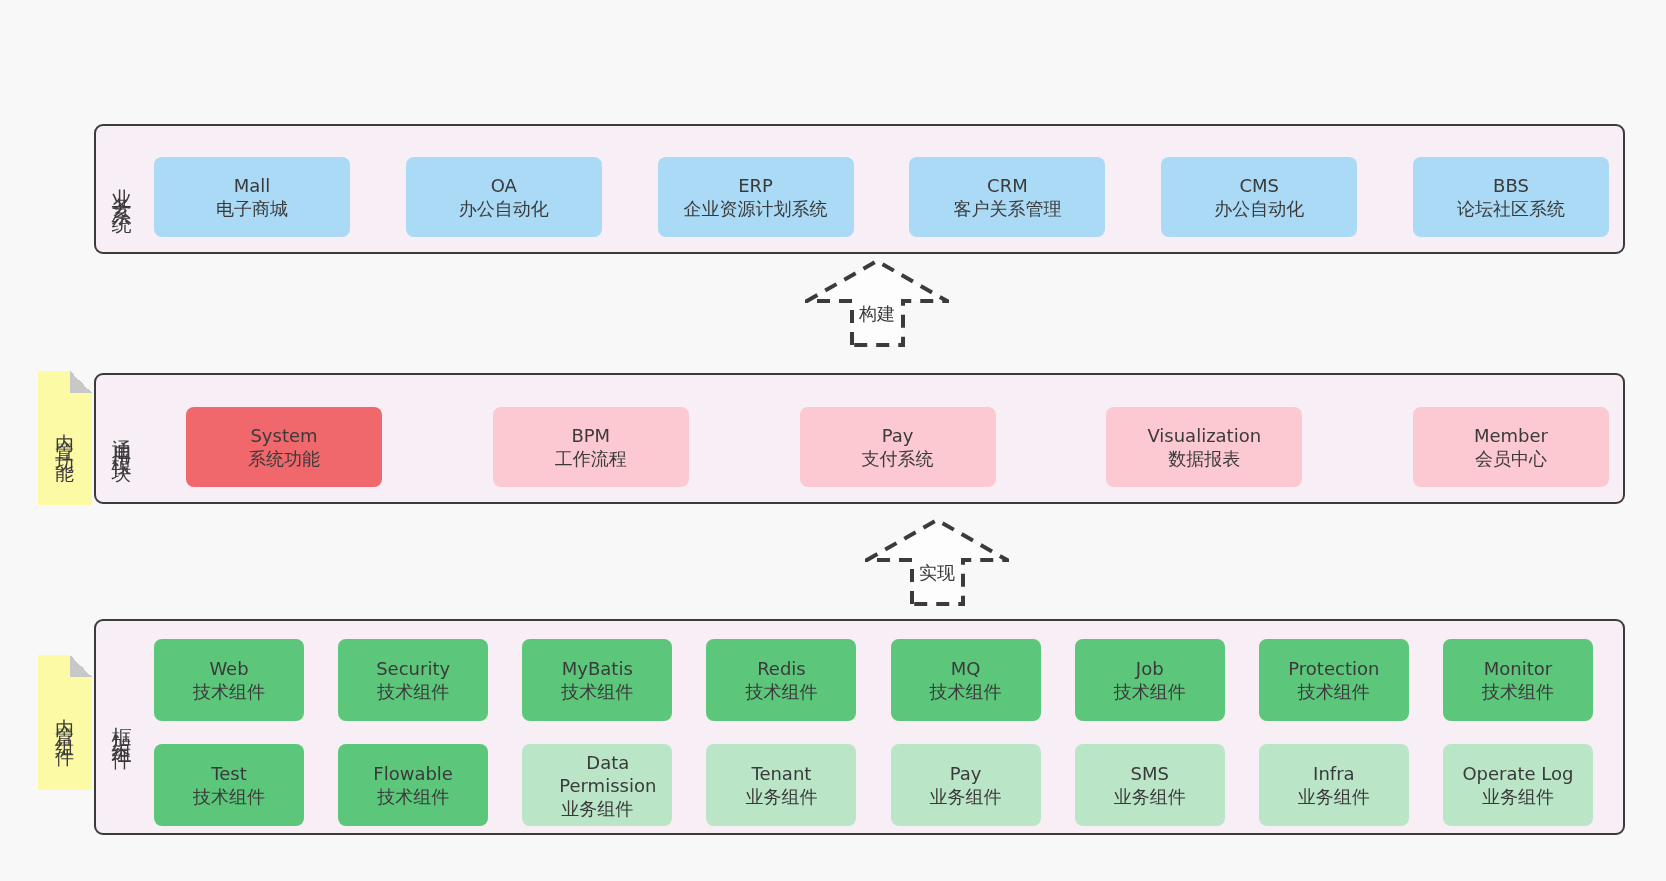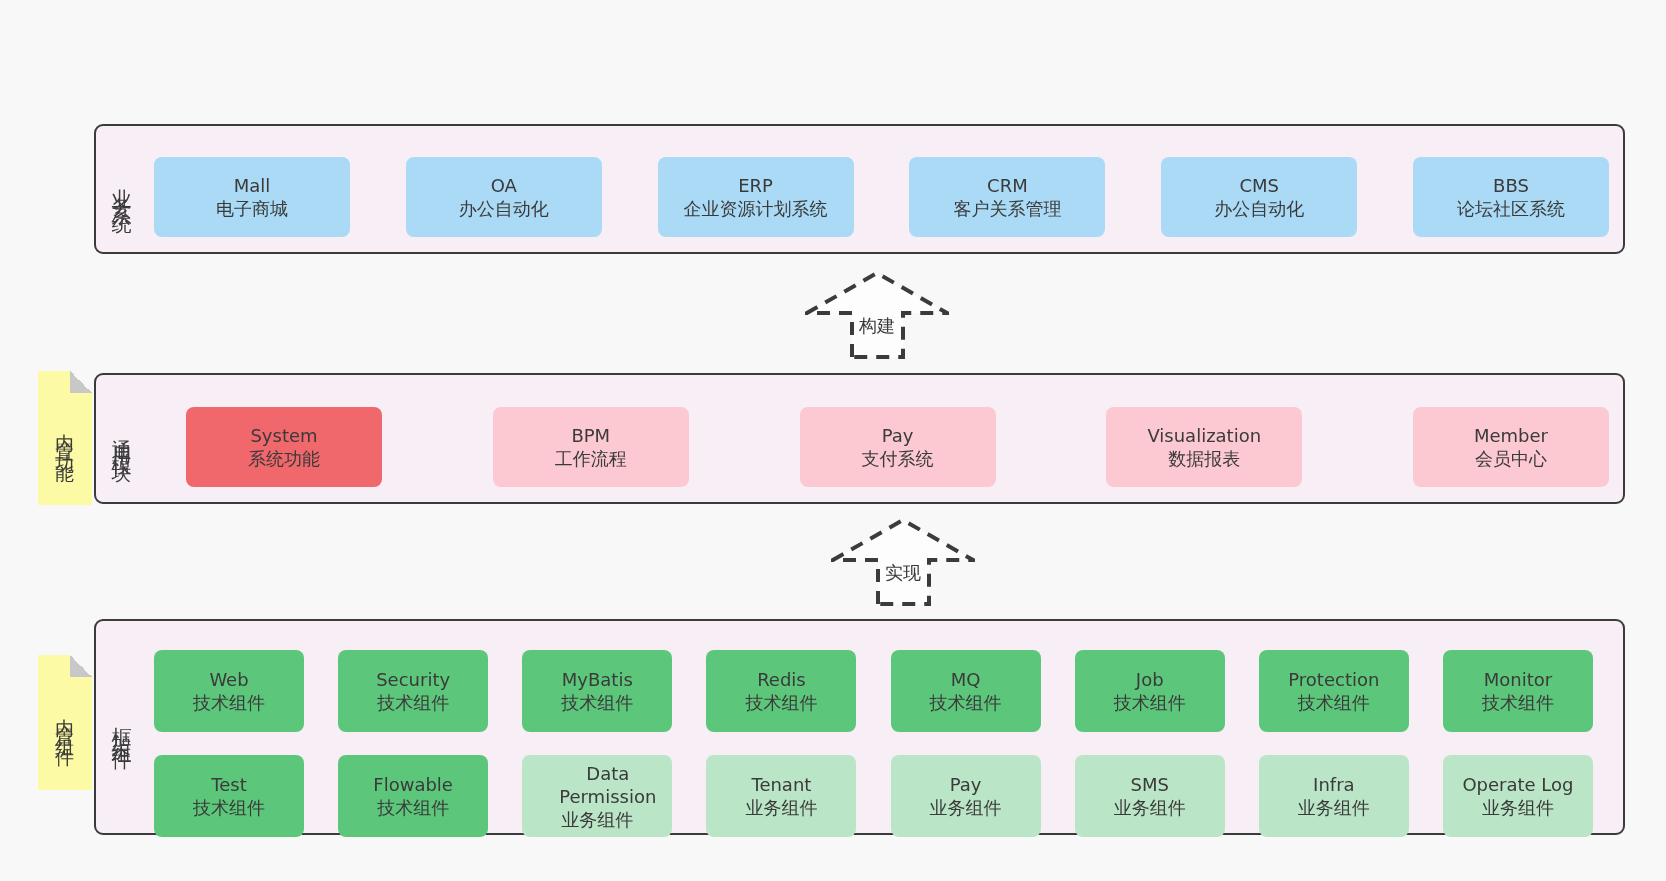--- a/index.html
+++ b/index.html
@@ -29,21 +29,21 @@
     writing-mode:vertical-rl;text-orientation:upright;
     font-size:20px;letter-spacing:8px;line-height:1;
     color:var(--text,#3a3a3a);
   }
   .band-content{
     flex:1;display:flex;align-items:center;justify-content:space-between;
     padding:16px 14px 0 6px;
   }
   #band-components .band-content{
     flex-direction:column;align-items:stretch;justify-content:flex-start;
-    gap:23px;padding:29px 30px 8px 6px;
+    gap:23px;padding:18px 30px 8px 6px;
   }
   .brow{display:flex;justify-content:space-between;width:100%;}
 
   
   .box{
     width:196px;height:80px;border-radius:8px;box-sizing:border-box;
     display:flex;flex-direction:column;align-items:center;justify-content:center;
     text-align:center;font-size:18px;line-height:23px;padding:2px;
     color:var(--text,#3a3a3a);
   }
@@ -67,22 +67,22 @@
   #sticky-modules   {top:371px;height:134px;}
   #sticky-components{top:655px;height:135px;}
   .fold{
     position:absolute;top:0;right:0;width:22px;height:22px;
     background:linear-gradient(to bottom left,
       var(--page-bg,#f8f8f8) 50%, var(--fold-gray,#c8c8c8) 50%);
   }
 
   
   .arrow{position:absolute;width:144px;height:88px;}
-  #arrow-build    {left:805px;top:271px;}
-  #arrow-implement{left:831px;top:518px;}
+  #arrow-build    {left:805px;top:259px;}
+  #arrow-implement{left:865px;top:518px;}
   .arrow svg{display:block;width:100%;height:100%;}
   .arrow path{
     fill:#fdfdfd;
     stroke:var(--band-border,#3b3b3b);
     stroke-width:4;
     stroke-dasharray:13 9;
   }
   .arrow-label{
     position:absolute;left:50%;top:44px;transform:translateX(-50%);
     background:#fdfdfd;padding:0 3px;

